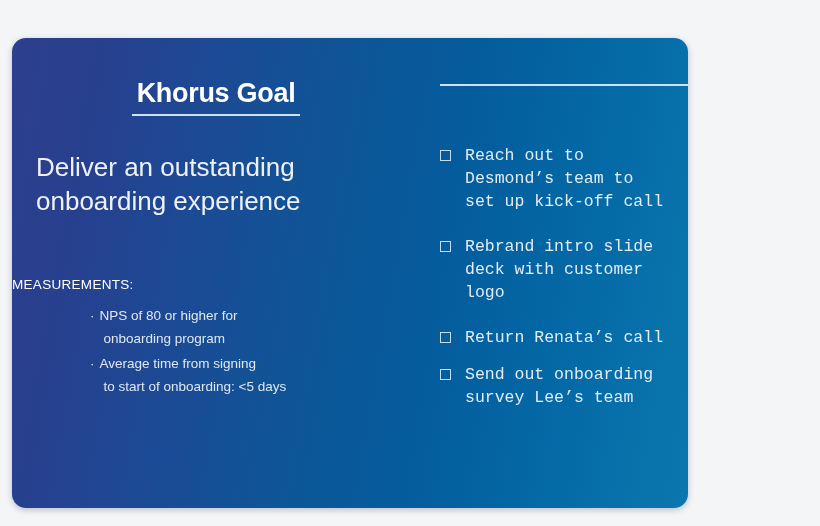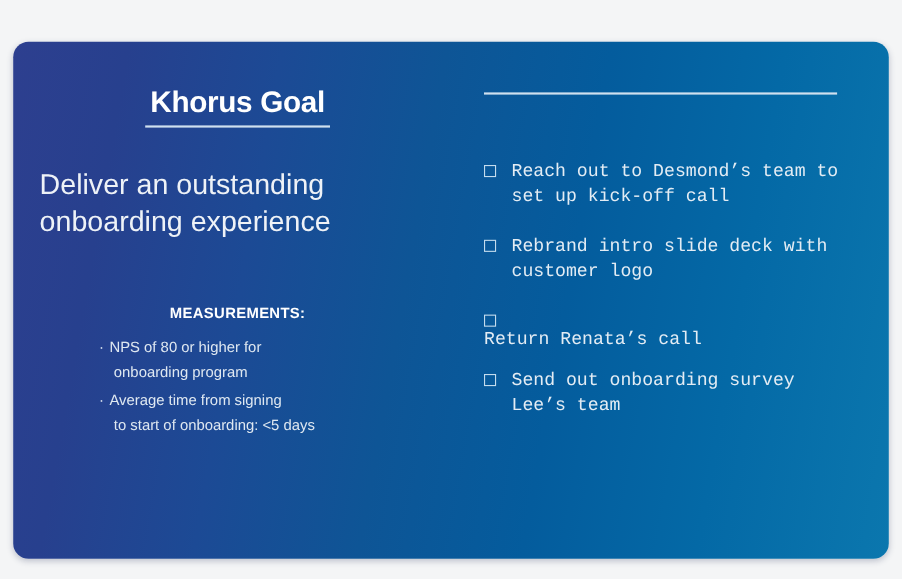--- a/index.html
+++ b/index.html
@@ -11,21 +11,21 @@
     height: 526px;
     background: #f4f5f6;
     font-family: "Liberation Sans", sans-serif;
     overflow: hidden;
   }
 
   .card {
     position: absolute;
     left: 12px;
     top: 38px;
-    width: 796px;
+    width: 676px;
     height: 470px;
     border-radius: 14px;
     background: linear-gradient(100deg,
         #2d3f8f 0%,
         #27408e 12%,
         #1c4a95 28%,
         #0e5596 45%,
         #045c9d 62%,
         #0469a6 80%,
         #0b77ae 100%);
@@ -99,24 +99,24 @@
     font-size: 26px;
     line-height: 34px;
     font-weight: 300;
   }
 
   .measure-title {
     position: absolute;
     top: 239px;
     left: 0;
     right: 0;
-    text-align: center;
+    text-align: left;
     color: #ffffff;
     font-size: 13.5px;
-    font-weight: bold;
+    font-weight: normal;
     letter-spacing: 0.3px;
   }
 
   .measure-list {
     position: absolute;
     top: 266px;
     left: 78px;
     right: 30px;
     color: #dfe8f1;
     font-size: 13.5px;
@@ -149,21 +149,20 @@
     right: 16px;
   }
   .task {
     display: flex;
     align-items: flex-start;
     margin-bottom: 22px;
     font-family: Liberation Mono, monospace;
   }
   .task.tight {
     margin-bottom: 14px;
-    flex-direction: column;
   }
   .checkbox {
     flex: 0 0 auto;
     width: 11px;
     height: 11px;
     border: 1.6px solid #c4dcee;
     box-sizing: border-box;
     margin-top: 6px;
     margin-right: 14px;
     background: transparent;

